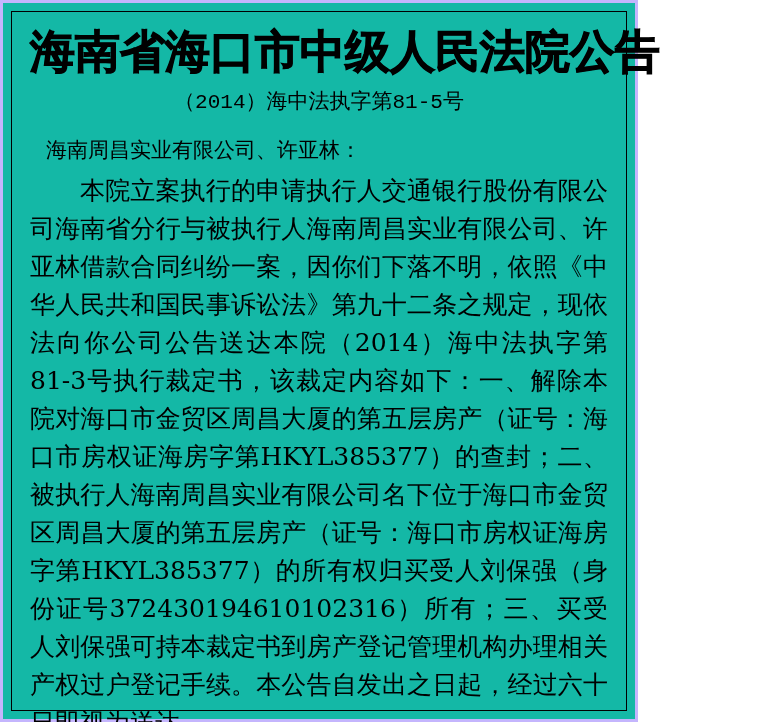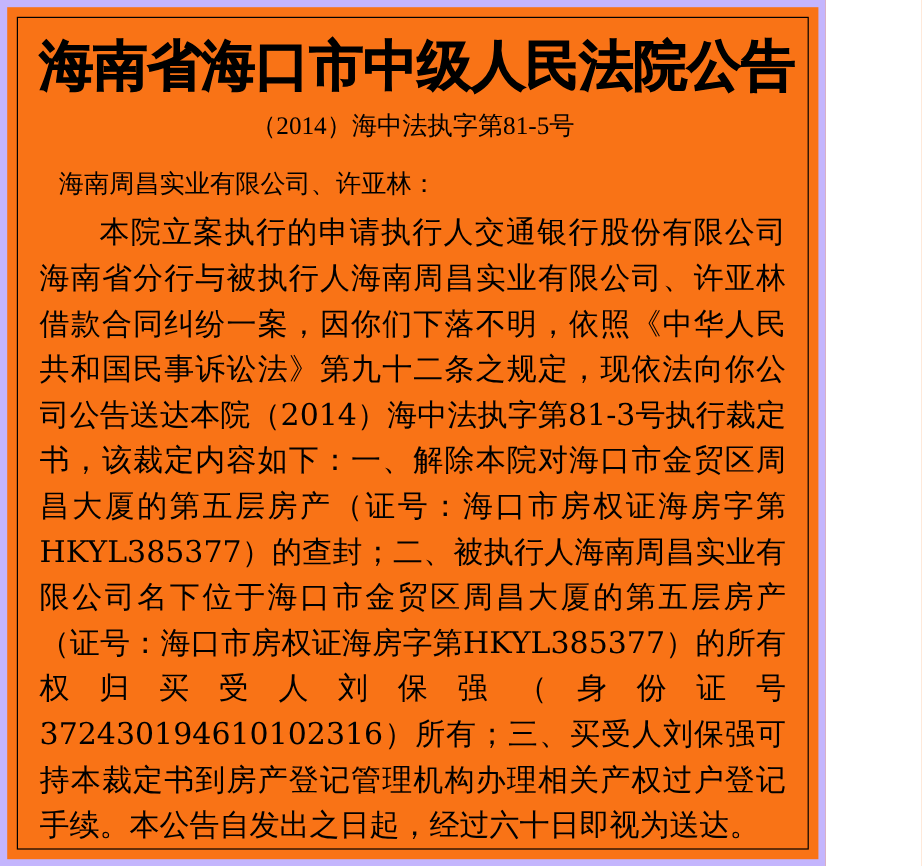--- a/index.html
+++ b/index.html
@@ -9,25 +9,25 @@
   }
   body {
     width: 768px;
     height: 722px;
     font-family: "DejaVu Serif", "Liberation Serif", serif;
     color: #000000;
     overflow: hidden;
   }
   .page {
     position: relative;
-    width: 688px;
+    width: 638px;
     height: 722px;
     box-sizing: border-box;
-    border: 6px solid #c4b5fd;
-    background: #f97316;
+    border: 3px solid #c4b5fd;
+    background: #14b8a6;
   }
   .inner {
     position: absolute;
     left: 8px;
     top: 8px;
     right: 8px;
     bottom: 8px;
     border: 1px solid #000000;
     box-sizing: border-box;
     padding: 12px 18px 10px 18px;
@@ -41,21 +41,21 @@
     letter-spacing: 0px;
     margin: 4px 0 2px 0;
     white-space: nowrap;
     -webkit-text-stroke: 1px #000;
   }
   .docnum {
     text-align: center;
     font-size: 21px;
     line-height: 1.3;
     margin: 14px 0 18px 0;
-    font-family: Liberation Serif, serif;
+    font-family: Liberation Mono, monospace;
   }
   .addressee {
     font-size: 21px;
     line-height: 1.5;
     margin: 0 0 6px 16px;
   }
   .body-text {
     font-size: 25px;
     line-height: 1.52;
     text-align: justify;

